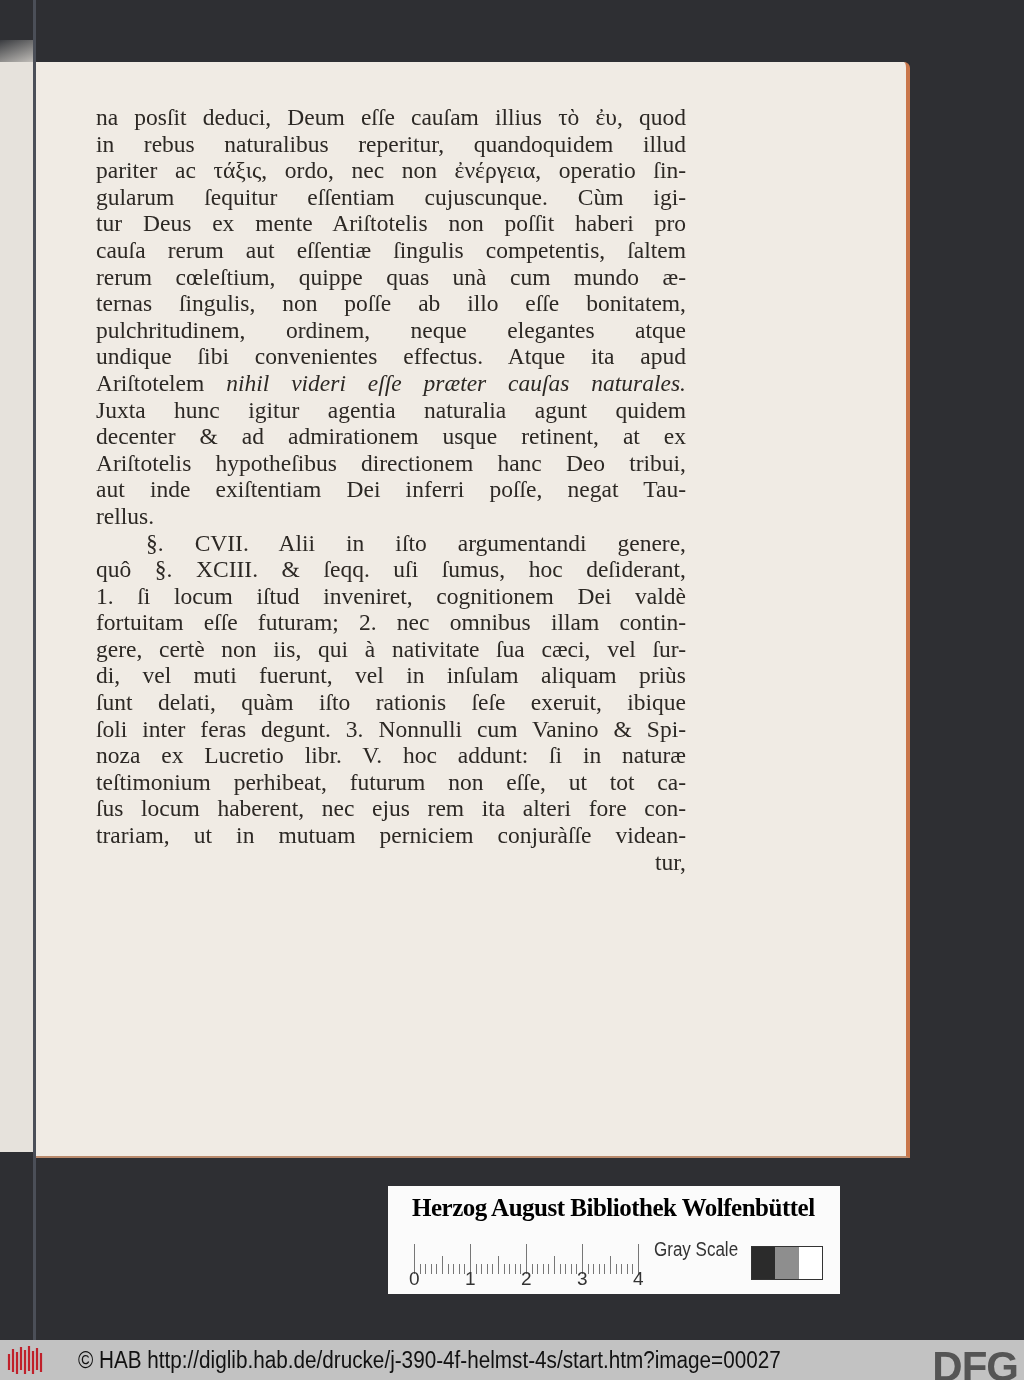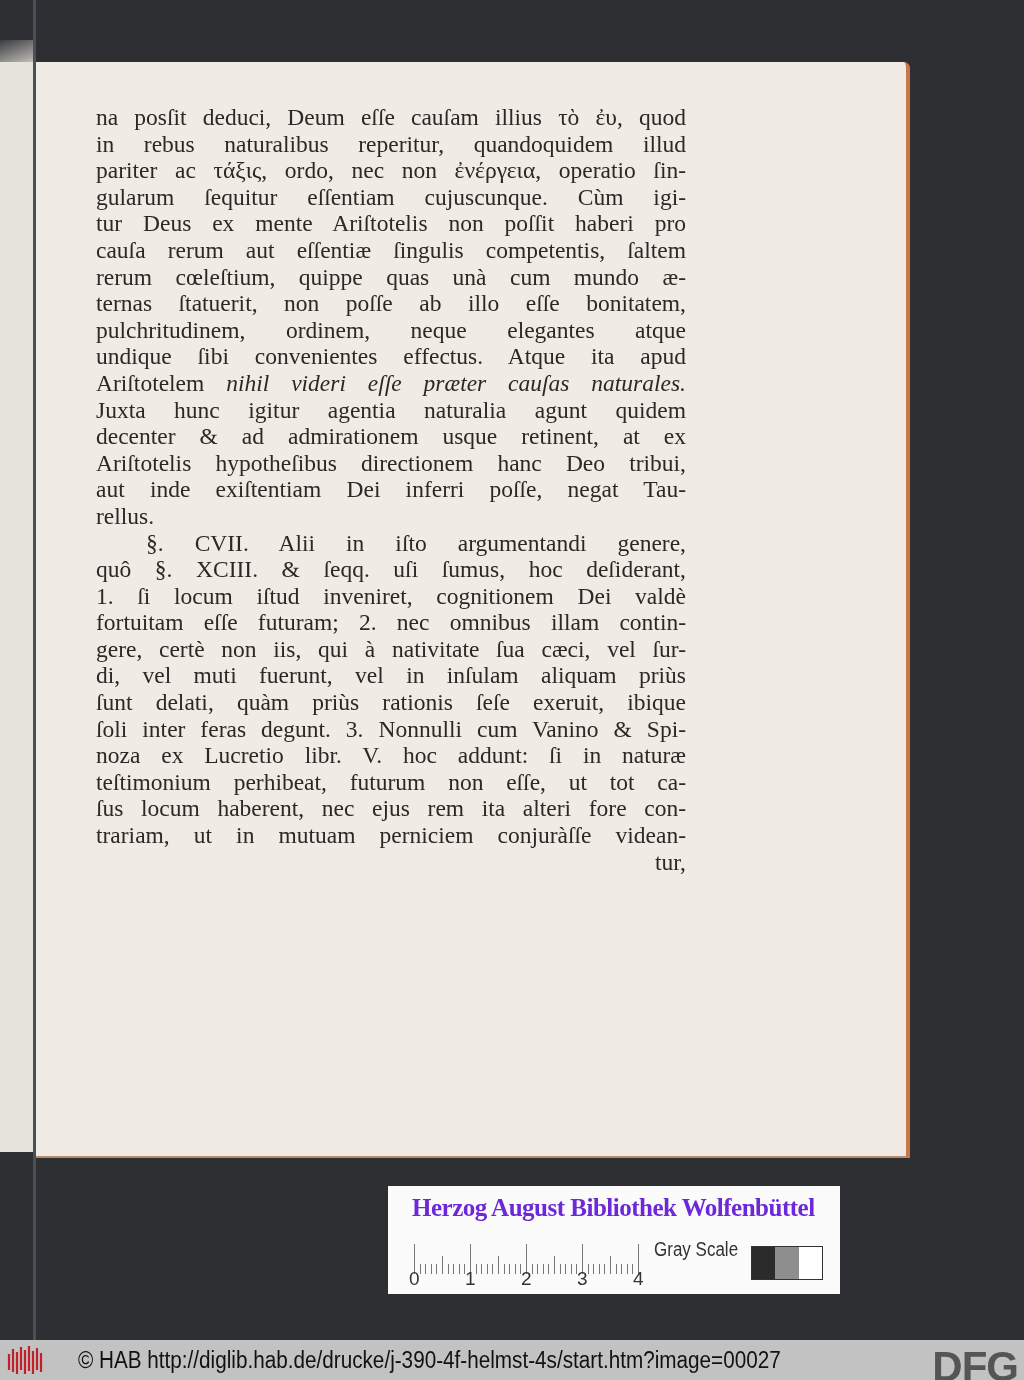--- a/index.html
+++ b/index.html
@@ -40,21 +40,21 @@
   .line.indent { padding-left:50px; }
   .line.right { text-align-last:right; }
   .italic { font-style:italic; }
   .card {
     position:absolute; left:388px; top:1186px; width:452px; height:108px;
     background:#fbfbfb;
   }
   .card-title {
     position:absolute; left:24px; top:8px;
     font-family:"Liberation Serif", serif; font-weight:bold;
-    font-size:25px; color:#6d28d9; letter-spacing:-0.5px; white-space:nowrap;
+    font-size:25px; color:#000000; letter-spacing:-0.5px; white-space:nowrap;
   }
   .ruler { position:absolute; left:26px; top:58px; width:228px; height:30px; }
   .tick { position:absolute; bottom:0; width:1px; background:#777; }
   .ruler-num {
     position:absolute; top:1268px; font-family:"Liberation Sans", sans-serif;
     font-size:19px; color:#333;
   }
   .gray-label {
     position:absolute; left:266px; top:52px;
     font-family:"Liberation Sans", sans-serif; font-size:20px; color:#333;
@@ -92,36 +92,36 @@
 <div class="page"></div>
 
 <div class="text-block">
   <span class="line">na posſit deduci, Deum eſſe cauſam illius τὸ ἐυ, quod</span>
   <span class="line">in rebus naturalibus reperitur, quandoquidem illud</span>
   <span class="line">pariter ac τάξις, ordo, nec non ἐνέργεια, operatio ſin-</span>
   <span class="line">gularum ſequitur eſſentiam cujuscunque.  Cùm igi-</span>
   <span class="line">tur Deus ex mente Ariſtotelis non poſſit haberi pro</span>
   <span class="line">cauſa rerum aut eſſentiæ ſingulis competentis, ſaltem</span>
   <span class="line">rerum cœleſtium, quippe quas unà cum mundo æ-</span>
-  <span class="line">ternas ſtatuerit, non poſſe ab illo eſſe bonitatem,</span>
+  <span class="line">ternas ſingulis, non poſſe ab illo eſſe bonitatem,</span>
   <span class="line">pulchritudinem, ordinem, neque elegantes atque</span>
   <span class="line">undique ſibi convenientes effectus.  Atque ita apud</span>
   <span class="line"><span>Ariſtotelem </span><span class="italic">nihil videri eſſe præter cauſas naturales.</span></span>
   <span class="line">Juxta hunc igitur agentia naturalia agunt quidem</span>
   <span class="line">decenter &amp; ad admirationem usque retinent, at ex</span>
   <span class="line">Ariſtotelis hypotheſibus directionem hanc Deo tribui,</span>
   <span class="line">aut inde exiſtentiam Dei inferri poſſe, negat Tau-</span>
   <span class="line last">rellus.</span>
   <span class="line indent">§. CVII.  Alii in iſto argumentandi genere,</span>
   <span class="line">quô §. XCIII. &amp; ſeqq. uſi ſumus, hoc deſiderant,</span>
   <span class="line">1. ſi locum iſtud inveniret, cognitionem Dei valdè</span>
   <span class="line">fortuitam eſſe futuram; 2. nec omnibus illam contin-</span>
   <span class="line">gere, certè non iis, qui à nativitate ſua cæci, vel ſur-</span>
   <span class="line">di, vel muti fuerunt, vel in inſulam aliquam priùs</span>
-  <span class="line">ſunt delati, quàm priùs rationis ſeſe exeruit, ibique</span>
+  <span class="line">ſunt delati, quàm iſto rationis ſeſe exeruit, ibique</span>
   <span class="line">ſoli inter feras degunt. 3. Nonnulli cum Vanino &amp; Spi-</span>
   <span class="line">noza ex Lucretio libr. V. hoc addunt: ſi in naturæ</span>
   <span class="line">teſtimonium perhibeat, futurum non eſſe, ut tot ca-</span>
   <span class="line">ſus locum haberent, nec ejus rem ita alteri fore con-</span>
   <span class="line">trariam, ut in mutuam perniciem conjuràſſe videan-</span>
   <span class="line right">tur,</span>
 </div>
 
 <div class="card">
   <div class="card-title">Herzog August Bibliothek Wolfenbüttel</div>

